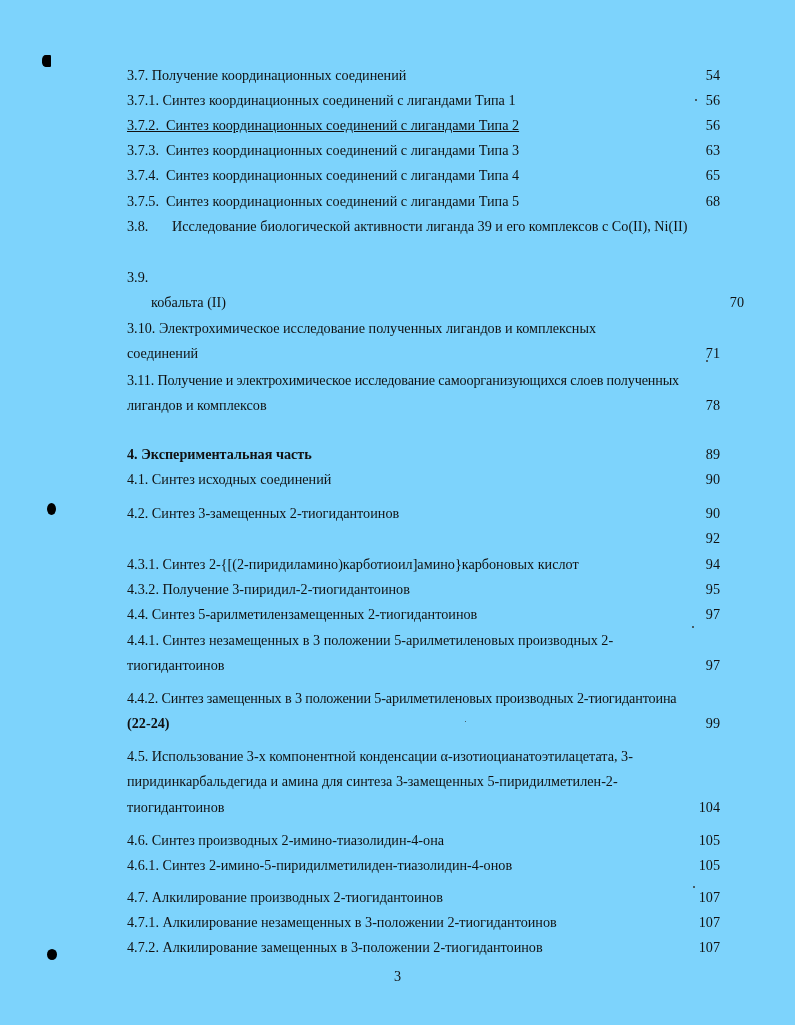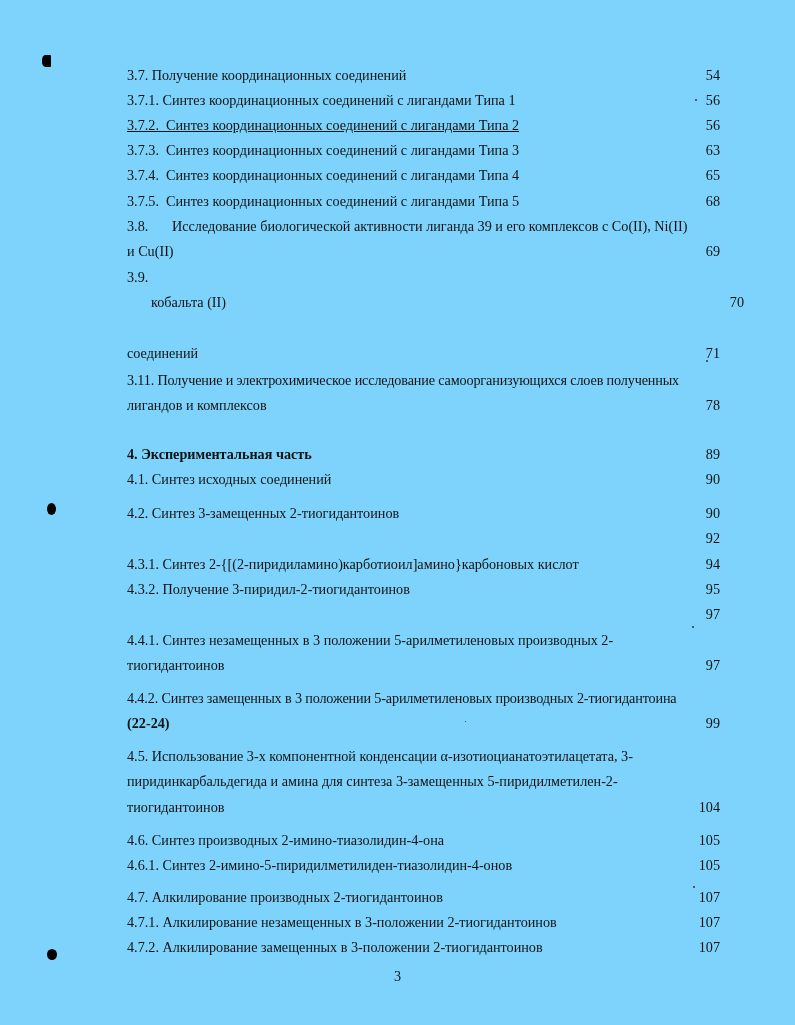--- a/index.html
+++ b/index.html
@@ -58,33 +58,32 @@
 
   <div class="line" style="top:190px;">
     <span class="text" style="white-space:pre;">3.7.5.  Синтез координационных соединений с лигандами Типа 5</span>
     <span class="pg">68</span>
   </div>
 
   <div class="line" style="top:215px;">
     <span class="text">3.8.</span>
     <span class="text" style="left:45px;">Исследование биологической активности лиганда 39 и его комплексов с Co(II), Ni(II)</span>
   </div>
-  <div class="line" style="top:240px;">
-    <span class="text">и Cu(II)</span>
-    <span class="pg">69</span>
-  </div>
 
   <div class="line" style="top:266px;">
     <span class="text">3.9.</span>
   </div>
   <div class="line" style="top:291px;margin-left:24px;">
     <span class="text">кобальта (II)</span>
     <span class="pg">70</span>
   </div>
 
+  <div class="line" style="top:317px;">
+    <span class="text">3.10. Электрохимическое исследование полученных лигандов и комплексных</span>
+  </div>
   <div class="line" style="top:342px;">
     <span class="text">соединений</span>
     <span class="pg">71</span>
   </div>
 
   <div class="line" style="top:369px;">
     <span class="text" style="letter-spacing:-0.15px;">3.11. Получение и электрохимическое исследование самоорганизующихся слоев полученных</span>
   </div>
   <div class="line" style="top:394px;">
     <span class="text">лигандов и комплексов</span>
@@ -114,20 +113,21 @@
     <span class="text">4.3.1. Синтез 2-{[(2-пиридиламино)карботиоил]амино}карбоновых кислот</span>
     <span class="pg">94</span>
   </div>
 
   <div class="line" style="top:578px;">
     <span class="text">4.3.2. Получение 3-пиридил-2-тиогидантоинов</span>
     <span class="pg">95</span>
   </div>
 
   <div class="line" style="top:603px;">
+    <span class="text">4.4. Синтез 5-арилметилензамещенных 2-тиогидантоинов</span>
     <span class="pg">97</span>
   </div>
 
   <div class="line" style="top:629px;text-decoration:underline;">
     <span class="text">4.4.1. Синтез незамещенных в 3 положении 5-арилметиленовых производных 2-</span>
   </div>
   <div class="line" style="top:654px;">
     <span class="text">тиогидантоинов</span>
     <span class="pg">97</span>
   </div>

